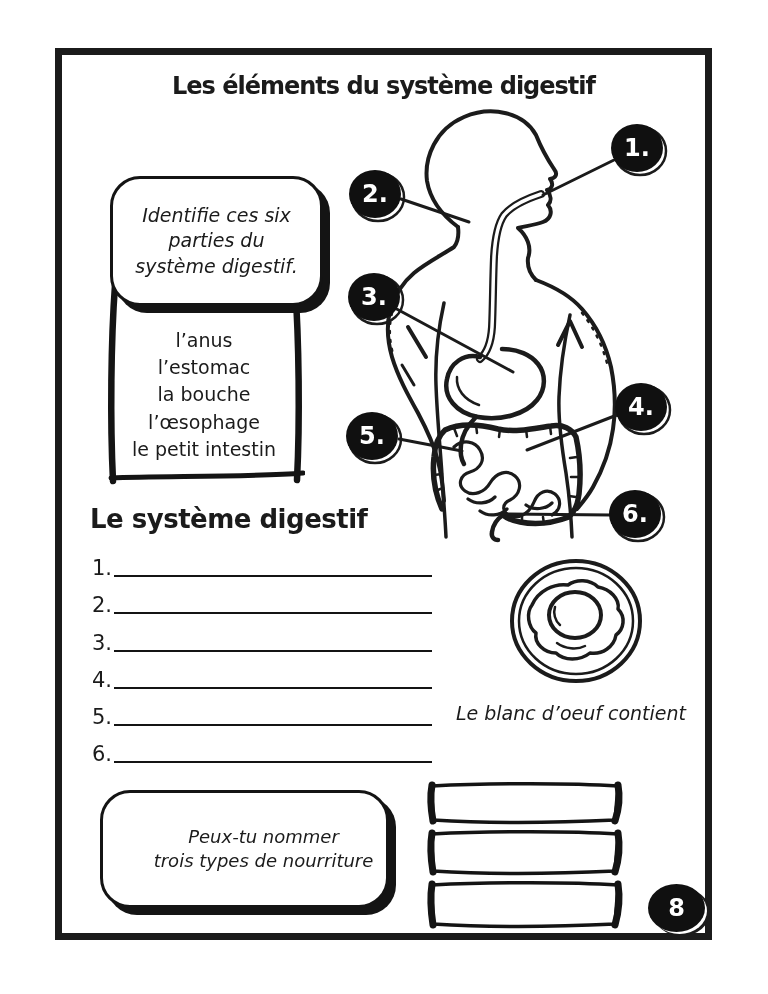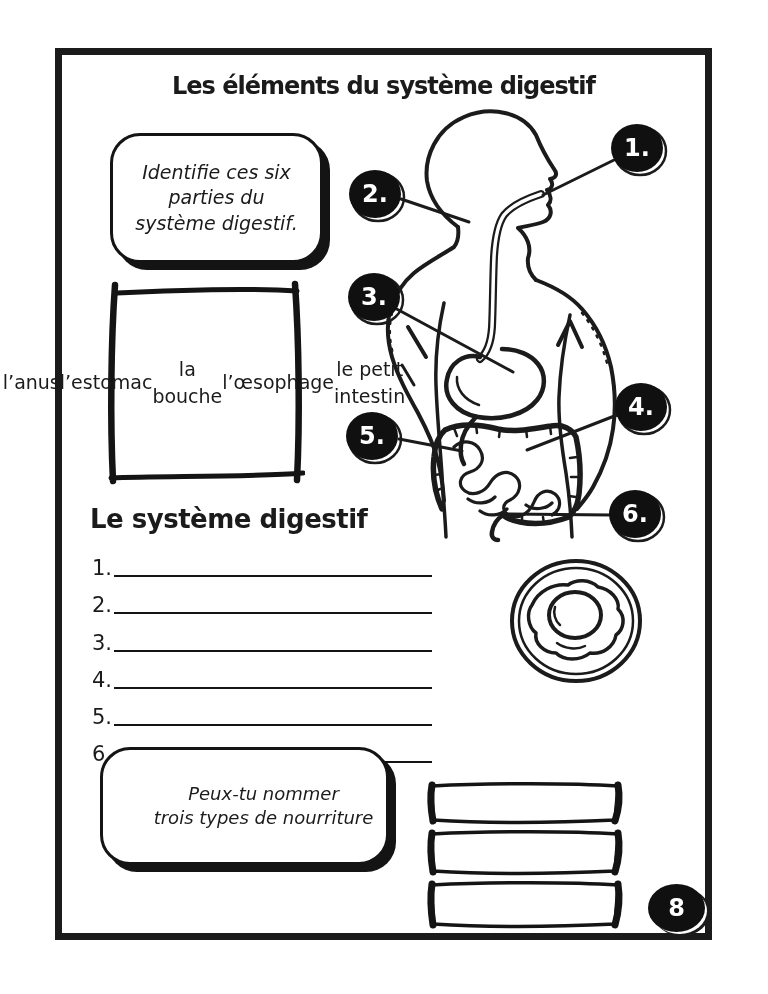--- a/index.html
+++ b/index.html
@@ -9,28 +9,28 @@
 
   .frame { left:55px; top:48px; width:657px; height:892px;
     border:7px solid #1b1b1b; background:transparent; }
 
   .page-title { left:55px; top:57px; width:657px; text-align:center;
     font-size:24px; font-weight:bold; letter-spacing:-1px;margin-top:15px; }
 
   .bubble { background:#fff; border:3.5px solid #141414; border-radius:30px;
     box-shadow:7px 7px 0 0 #141414; display:flex; flex-direction:column;
     align-items:center; justify-content:center; text-align:center;
-    font-style:italic; font-size:19px; line-height:1.32; z-index:3; }
+    font-style:italic; font-size:19px; line-height:1.32; z-index:3;margin-top:43px; }
   .bubble-instruction { left:110px; top:133px; width:213px; height:130px; }
   .bubble-question { left:100px; top:747px; width:289px; height:118px; font-size:18px;padding-left:38px; }
 
   .wordbox { left:103px; top:280px; width:202px; height:206px; z-index:2; }
   .wordbox svg { position:absolute; left:0; top:0; }
-  .wordbox .words { position:absolute; left:0; top:0; width:100%; height:100%;
-    display:flex; flex-direction:row; align-items:center; justify-content:center;
+  .wordbox .words { position:absolute; left:0; top:12px; width:100%; height:100%;
+    display:flex; flex-direction:column; align-items:center; justify-content:center;
     font-size:19px; line-height:1.43; text-align:center; }
 
   .answers-heading { left:90px; top:504px; font-size:26px; font-weight:bold;
     letter-spacing:-0.5px; }
   .answer-rows { left:92px; top:542px; width:340px; }
   .answer-row { height:37.2px; display:flex; align-items:flex-end; }
   .answer-num { font-size:21px; line-height:1; padding-right:2px; }
   .answer-blank { flex:1; height:0; border-bottom:2.5px solid #141414; margin-bottom:2px; }
 
   .egg-caption { left:440px; top:701px; width:262px; text-align:center;
@@ -207,20 +207,21 @@
       C105,34 115,44 113,54 C121,62 119,74 111,80 C109,92 97,100 85,98
       C75,106 59,106 51,98 C39,98 29,88 31,78 C23,72 21,58 27,50 Z"></path>
 
     <ellipse cx="70" cy="60" rx="26" ry="23" stroke-width="4"></ellipse>
     <path stroke-width="2.5" d="M50,52 C48,58 50,66 55,70"></path>
     <path stroke-width="2.5" d="M52,88 C60,94 72,95 80,91"></path>
   </g>
 </svg>
 
 <div class="abs egg-caption">
+  <div>Le blanc d’oeuf contient</div>
 </div>
 
 <div class="abs bubble bubble-question">
   <div>Peux-tu nommer</div>
   <div>trois types de nourriture</div>
 </div>
 
 <svg class="abs" style="left:422px; top:776px;" width="206" height="156" viewBox="0 0 206 156">
   <g stroke="#141414" fill="none" stroke-linecap="round" stroke-linejoin="round">
     <g>

